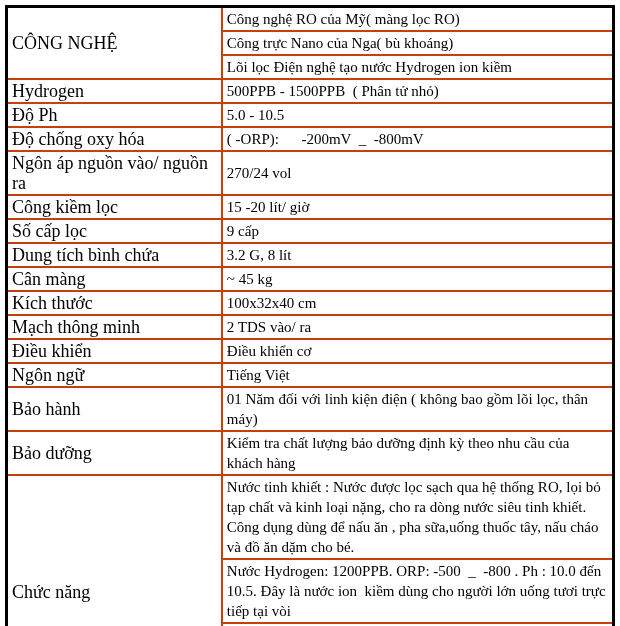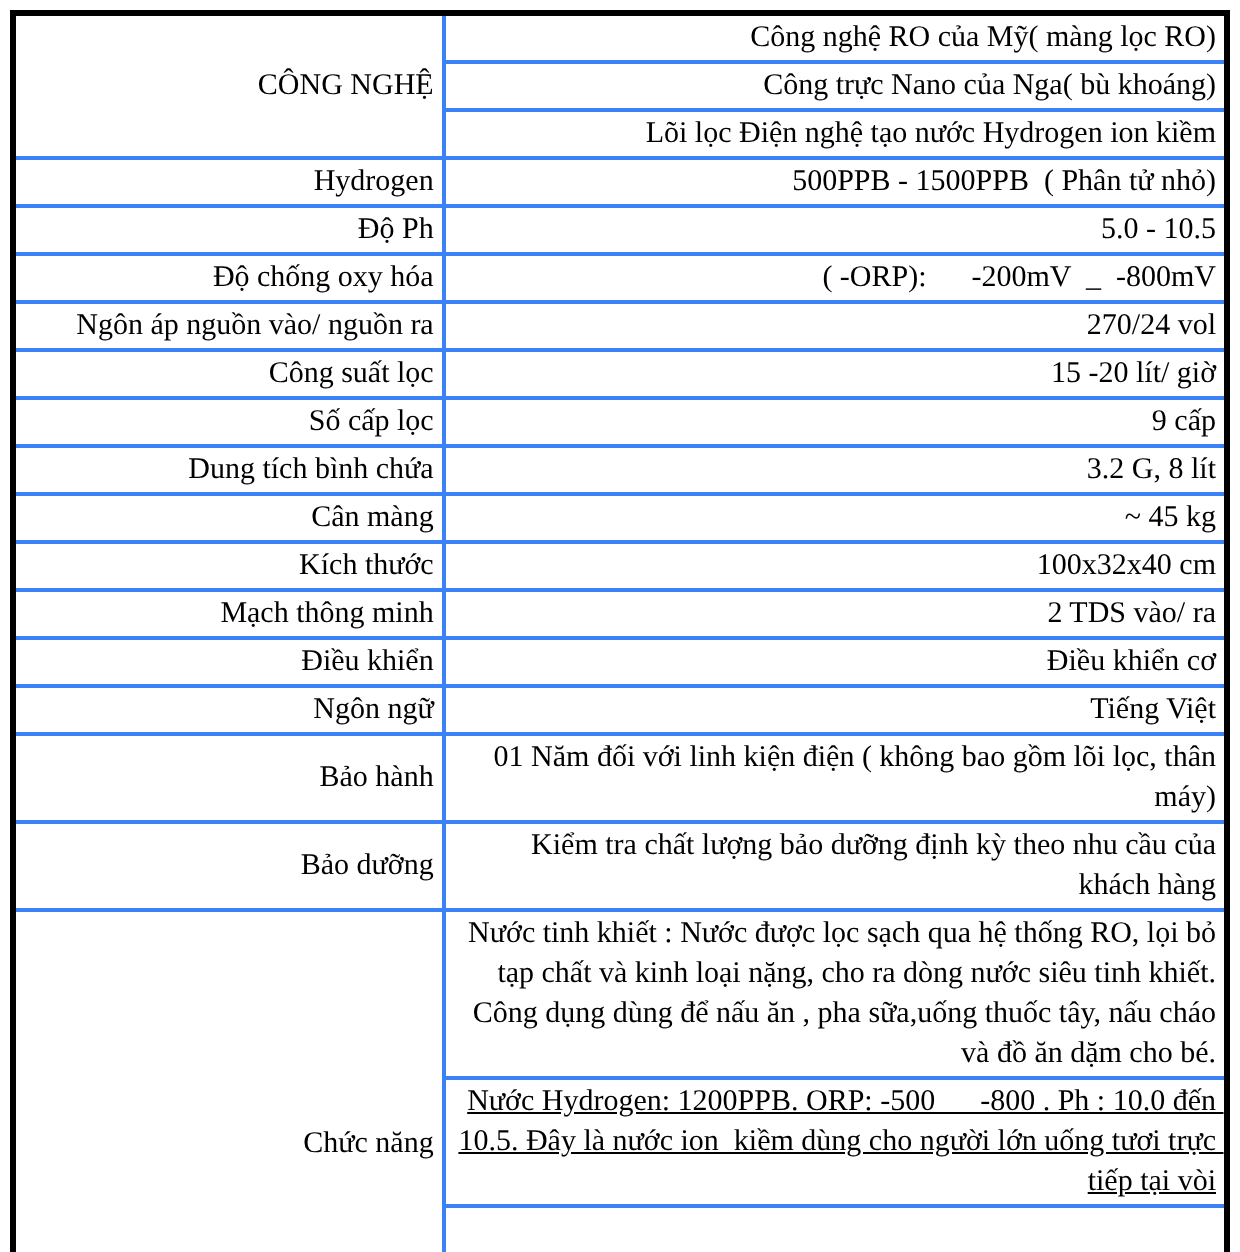--- a/index.html
+++ b/index.html
@@ -21,38 +21,38 @@
     border-collapse: collapse;
     width: 610px;
     table-layout: fixed;
     font-family: "Liberation Serif", "DejaVu Serif", serif;
     font-size: 15px;
     line-height: 20px;
     color: #000000;
     background: #ffffff;
   }
   table.spec td {
-    border: 2px solid #3b82f6;
-    text-align: right;
+    border: 2px solid #c2410c;
+    text-align: left;
     vertical-align: middle;
     padding: 1px 4px;
     white-space: pre-wrap;
     overflow: hidden;
   }
   table.spec { border: 3px solid #000000; }
   col.c-label { width: 215px; }
   col.c-value { width: 391px; }
   tr.h-sub   td { height: 19px; }
   tr.h-std   td { height: 19px; }
   tr.h-two   td { height: 34px; }
   tr.h-two2  td { height: 36px; }
   tr.h-fn1   td { height: 80px; }
-  tr.h-fn2   td { height: 58px; text-decoration: underline; }
+  tr.h-fn2   td { height: 58px; }
   tr.h-fn3   td { height: 82px; }
-  td.label-cell { font-size: 15px; margin-left: 12px; }
+  td.label-cell { font-size: 18px; margin-left: 12px; }
 </style>
 </head>
 <body>
 
 <div class="page">
   <table class="spec">
     <colgroup>
       <col class="c-label">
       <col class="c-value">
     </colgroup>
@@ -79,21 +79,21 @@
       </tr>
       <tr class="h-std">
         <td class="label-cell">Độ chống oxy hóa</td>
         <td>( -ORP):      -200mV  _  -800mV</td>
       </tr>
       <tr class="h-std">
         <td class="label-cell">Ngôn áp nguồn vào/ nguồn ra</td>
         <td>270/24 vol</td>
       </tr>
       <tr class="h-std">
-        <td class="label-cell">Công suất lọc</td>
+        <td class="label-cell">Công kiềm lọc</td>
         <td>15 -20 lít/ giờ</td>
       </tr>
       <tr class="h-std">
         <td class="label-cell">Số cấp lọc</td>
         <td>9 cấp</td>
       </tr>
       <tr class="h-std">
         <td class="label-cell">Dung tích bình chứa</td>
         <td>3.2 G, 8 lít</td>
       </tr>

